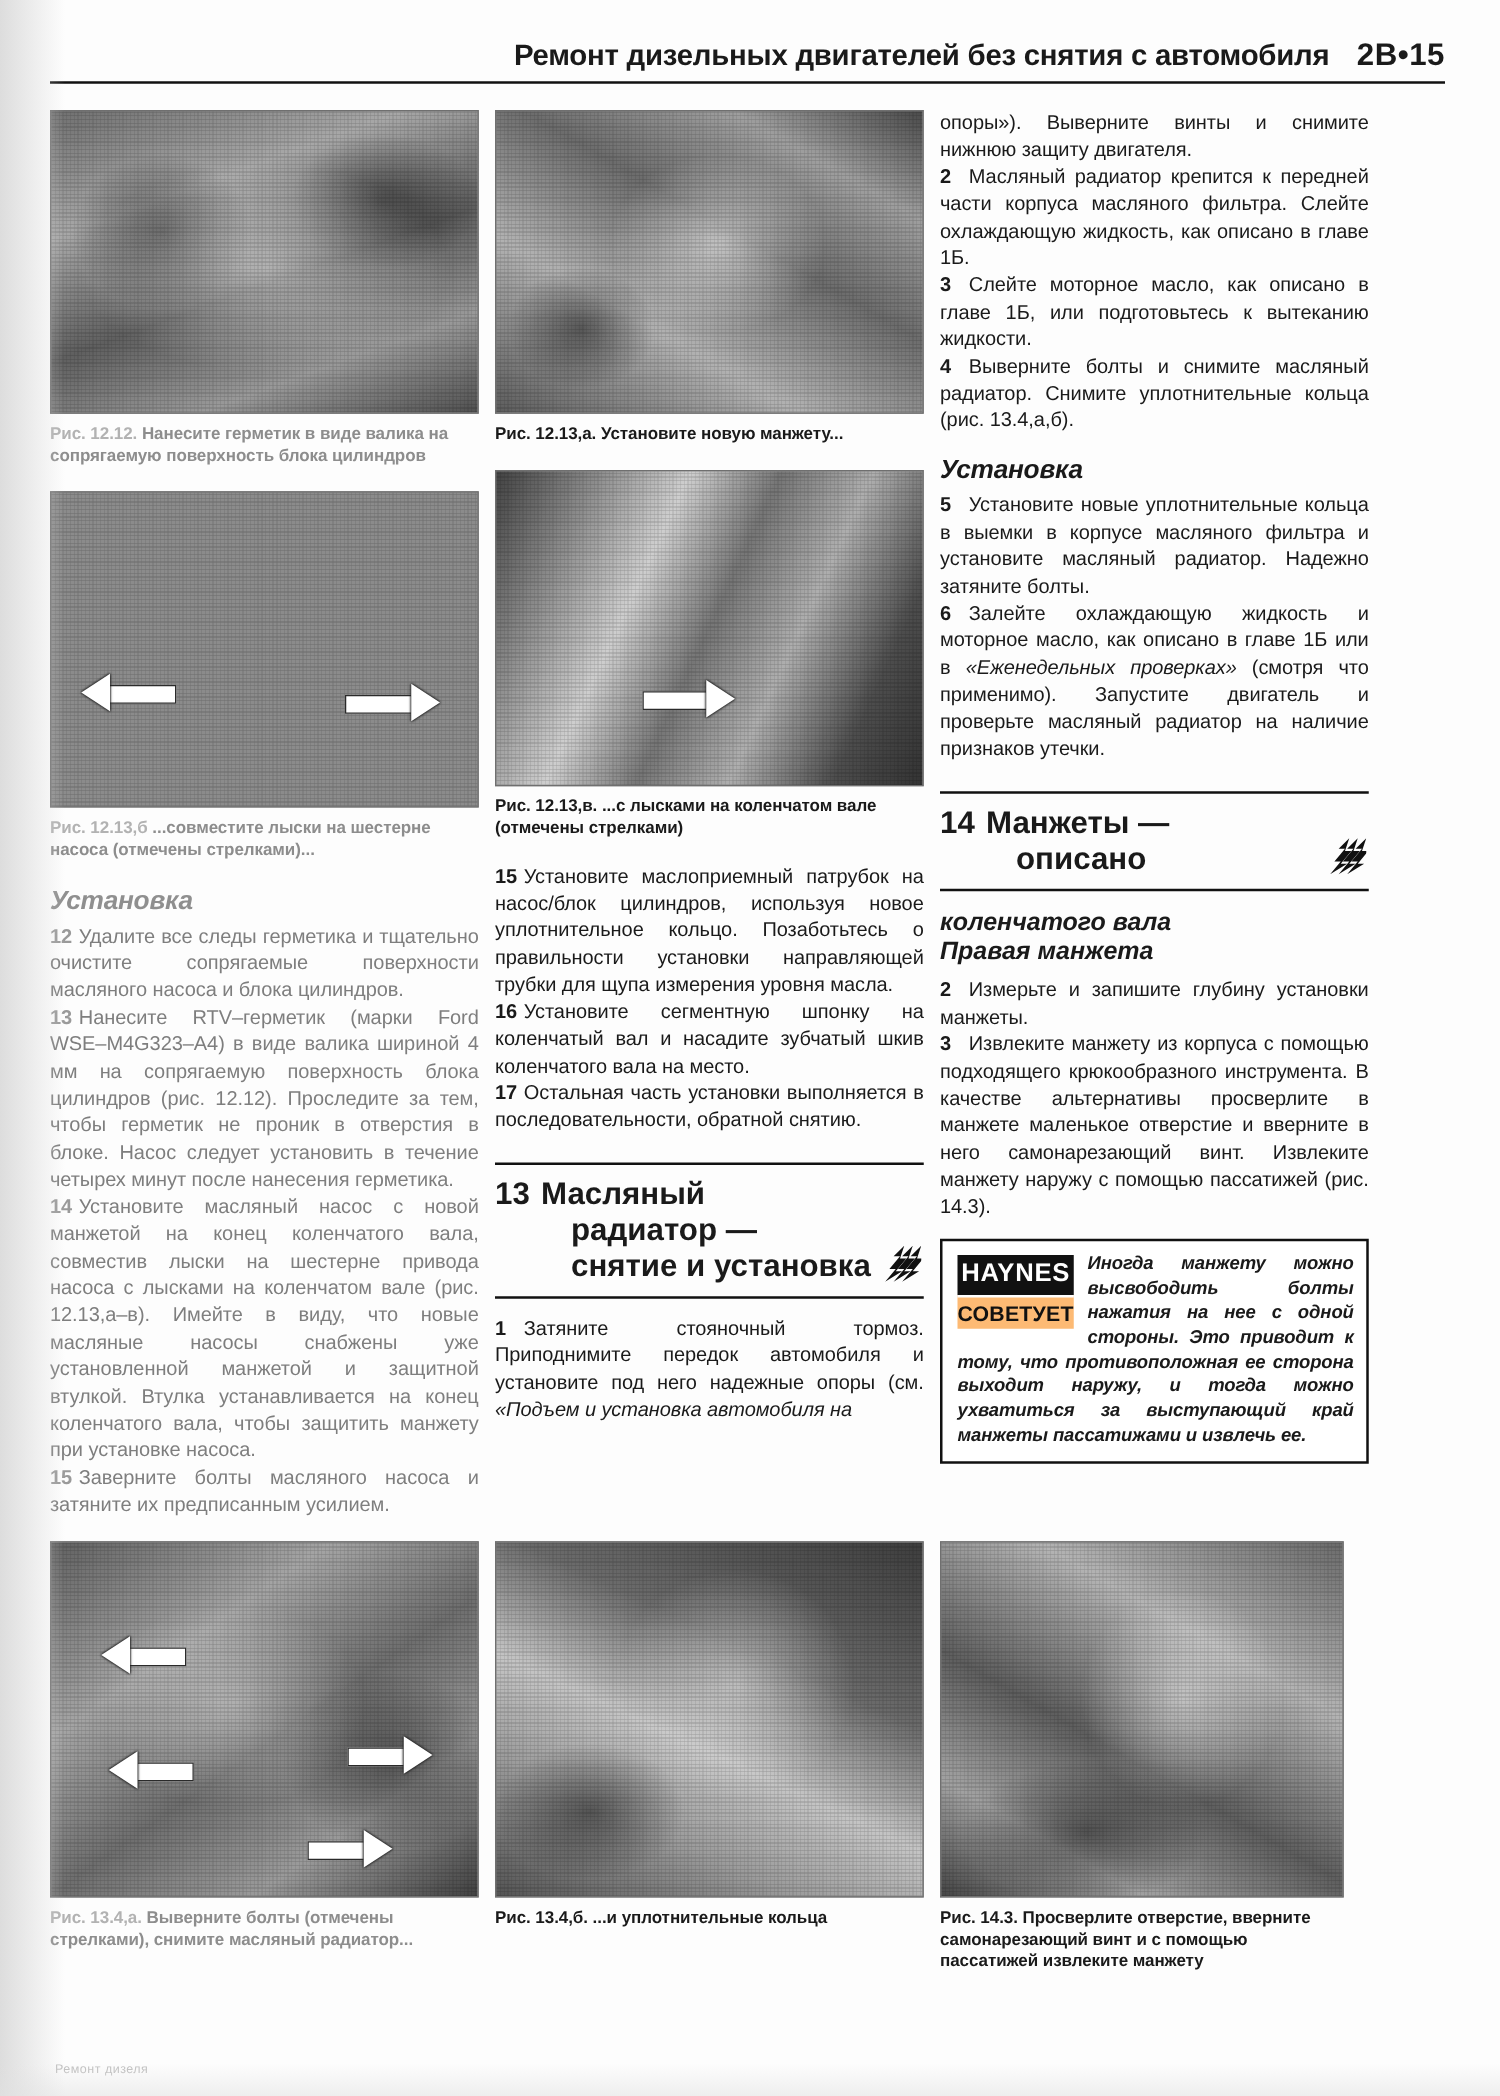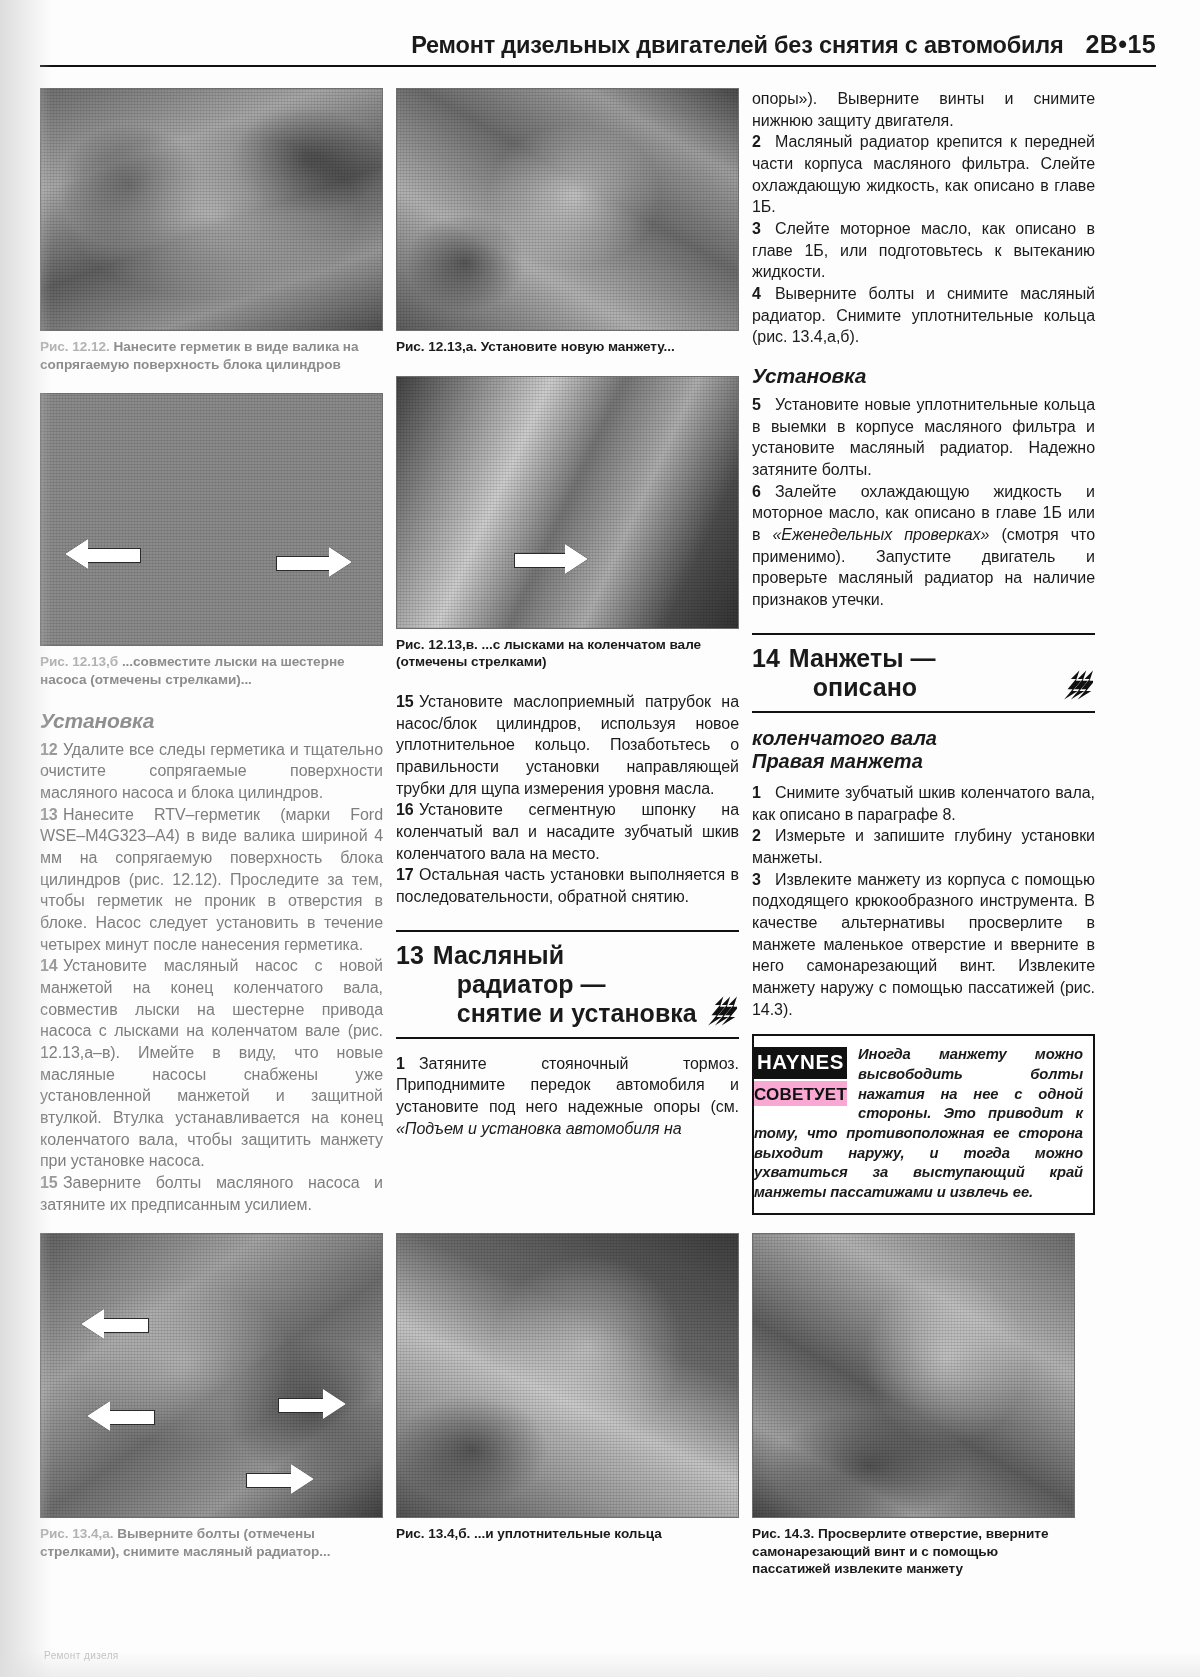--- a/index.html
+++ b/index.html
@@ -273,42 +273,42 @@
     position: absolute;
     right: 2px;
     bottom: 2px;
     width: 34px;
     height: 30px;
   }
 
   
   .tipbox {
     border: 2.2px solid #111;
-    padding: 9px 10px 10px 0;
+    padding: 9px 10px 10px 12px;
     margin: 14px 0 16px 0;
     display: block;
     background: #fff;
   }
   .tipbox .logo {
     float: left;
     width: 93px;
     margin: 2px 11px 2px 0;
   }
   .tipbox .logo .haynes {
     background: #111;
     color: #fff;
     font-size: 20.5px;
     font-weight: bold;
     letter-spacing: 0.6px;
     text-align: center;
     padding: 5px 0 6px 0;
     line-height: 1;
   }
   .tipbox .logo .sovetuet {
-    background: #f9a8d4;
+    background: #fdba74;
     color: #111;
     font-size: 17px;
     font-weight: bold;
     letter-spacing: 0.2px;
     text-align: center;
     padding: 5px 0 3px 0;
     line-height: 1;
     border-top: 2px solid #fff;
   }
   .tipbox .tiptext {
@@ -503,23 +503,20 @@
       </div>
       <div class="rule-bot"></div>
     </div>
 
     <div class="h-sub-italic">
       <span style="display:block;">коленчатого вала</span>
       <span style="display:block;">Правая манжета</span>
     </div>
 
     <div class="body-text">
-      <p class="para">
-        <span class="num">1</span><span>Снимите зубчатый шкив коленчатого вала, как описано в параграфе 8.</span>
-      </p>
       <p class="para">
         <span class="num">2</span><span>Измерьте и запишите глубину установки манжеты.</span>
       </p>
       <p class="para">
         <span class="num">3</span><span>Извлеките манжету из корпуса с помощью подходящего крюкообразного инструмента. В качестве альтернативы просверлите в манжете маленькое отверстие и вверните в него самонарезающий винт. Извлеките манжету наружу с помощью пассатижей (рис. 14.3).</span>
       </p>
     </div>
 
     <div class="tipbox">
       <div class="logo">

